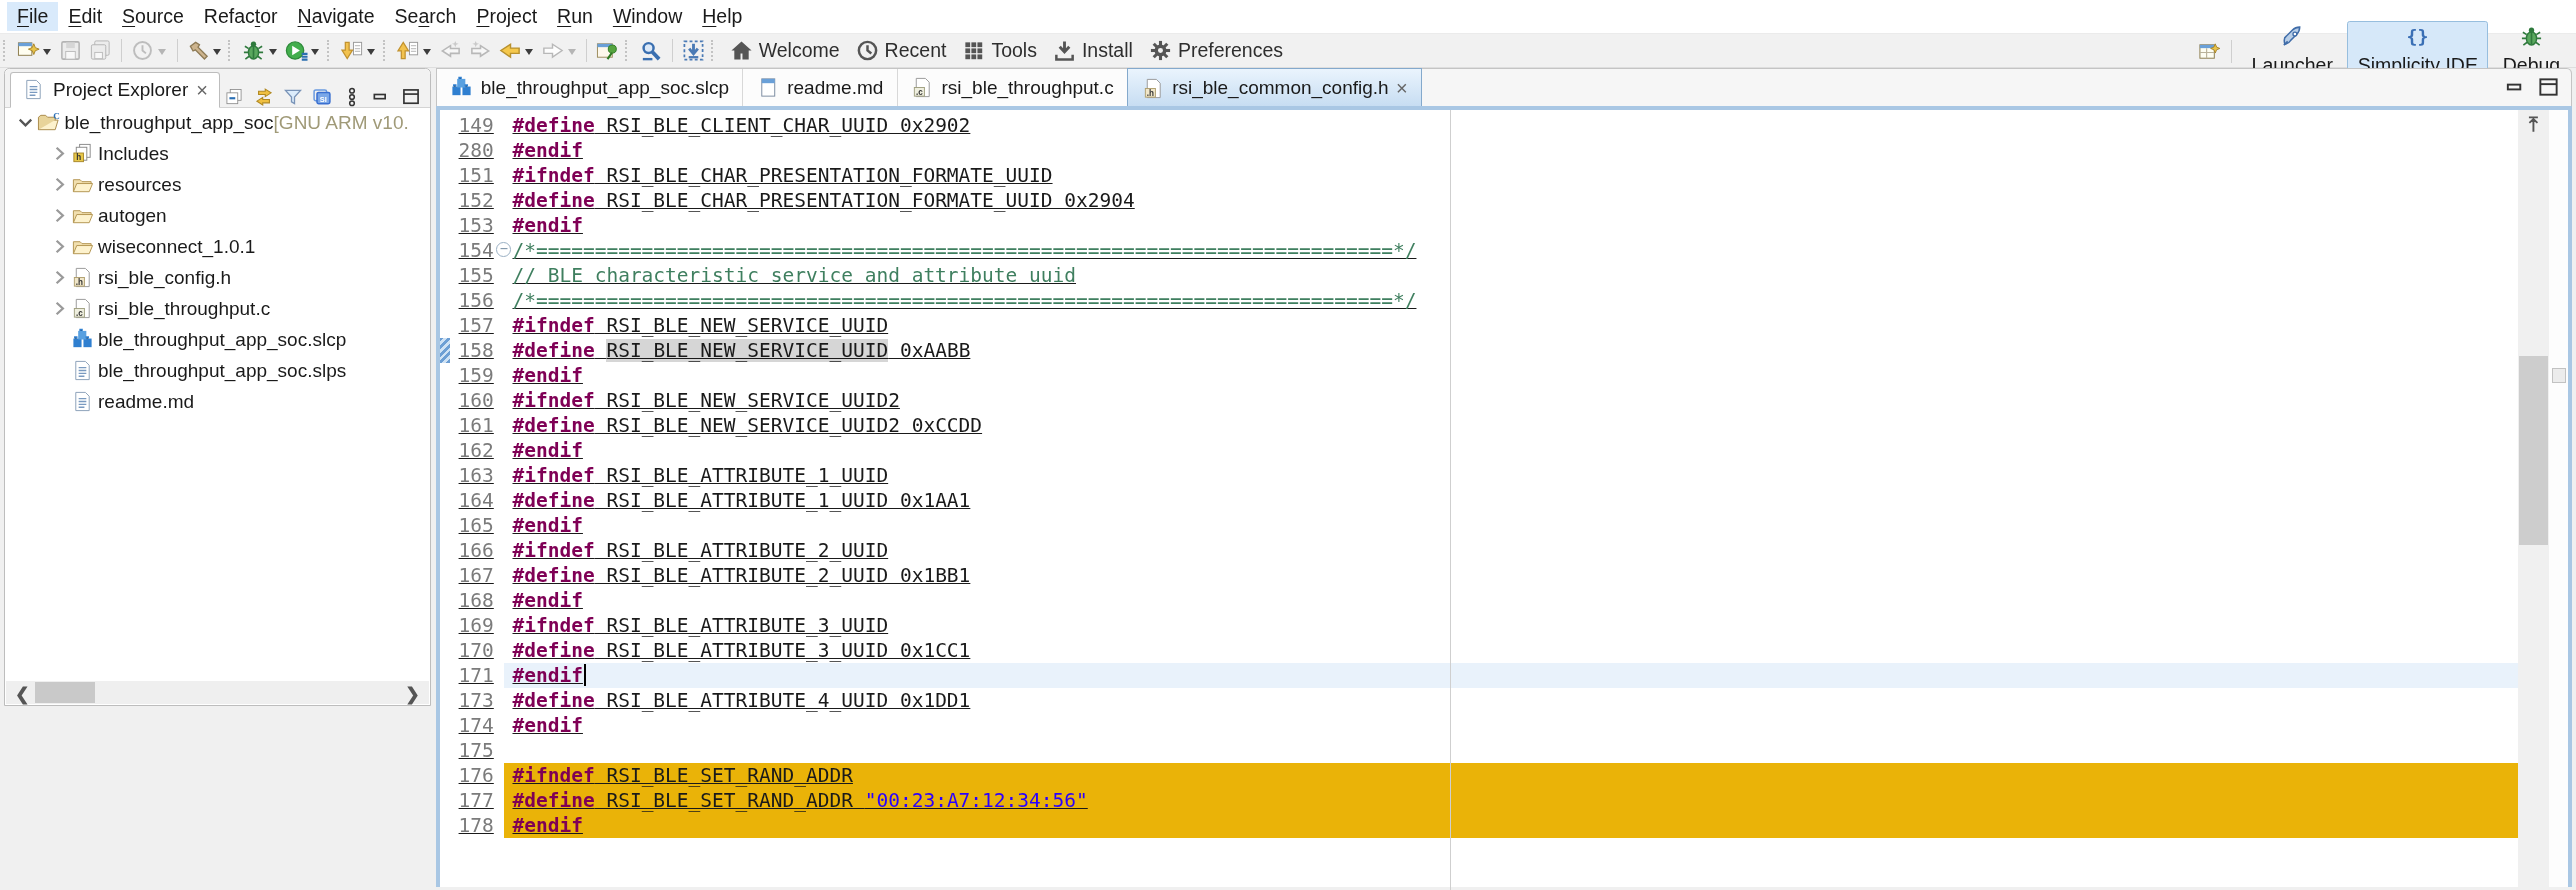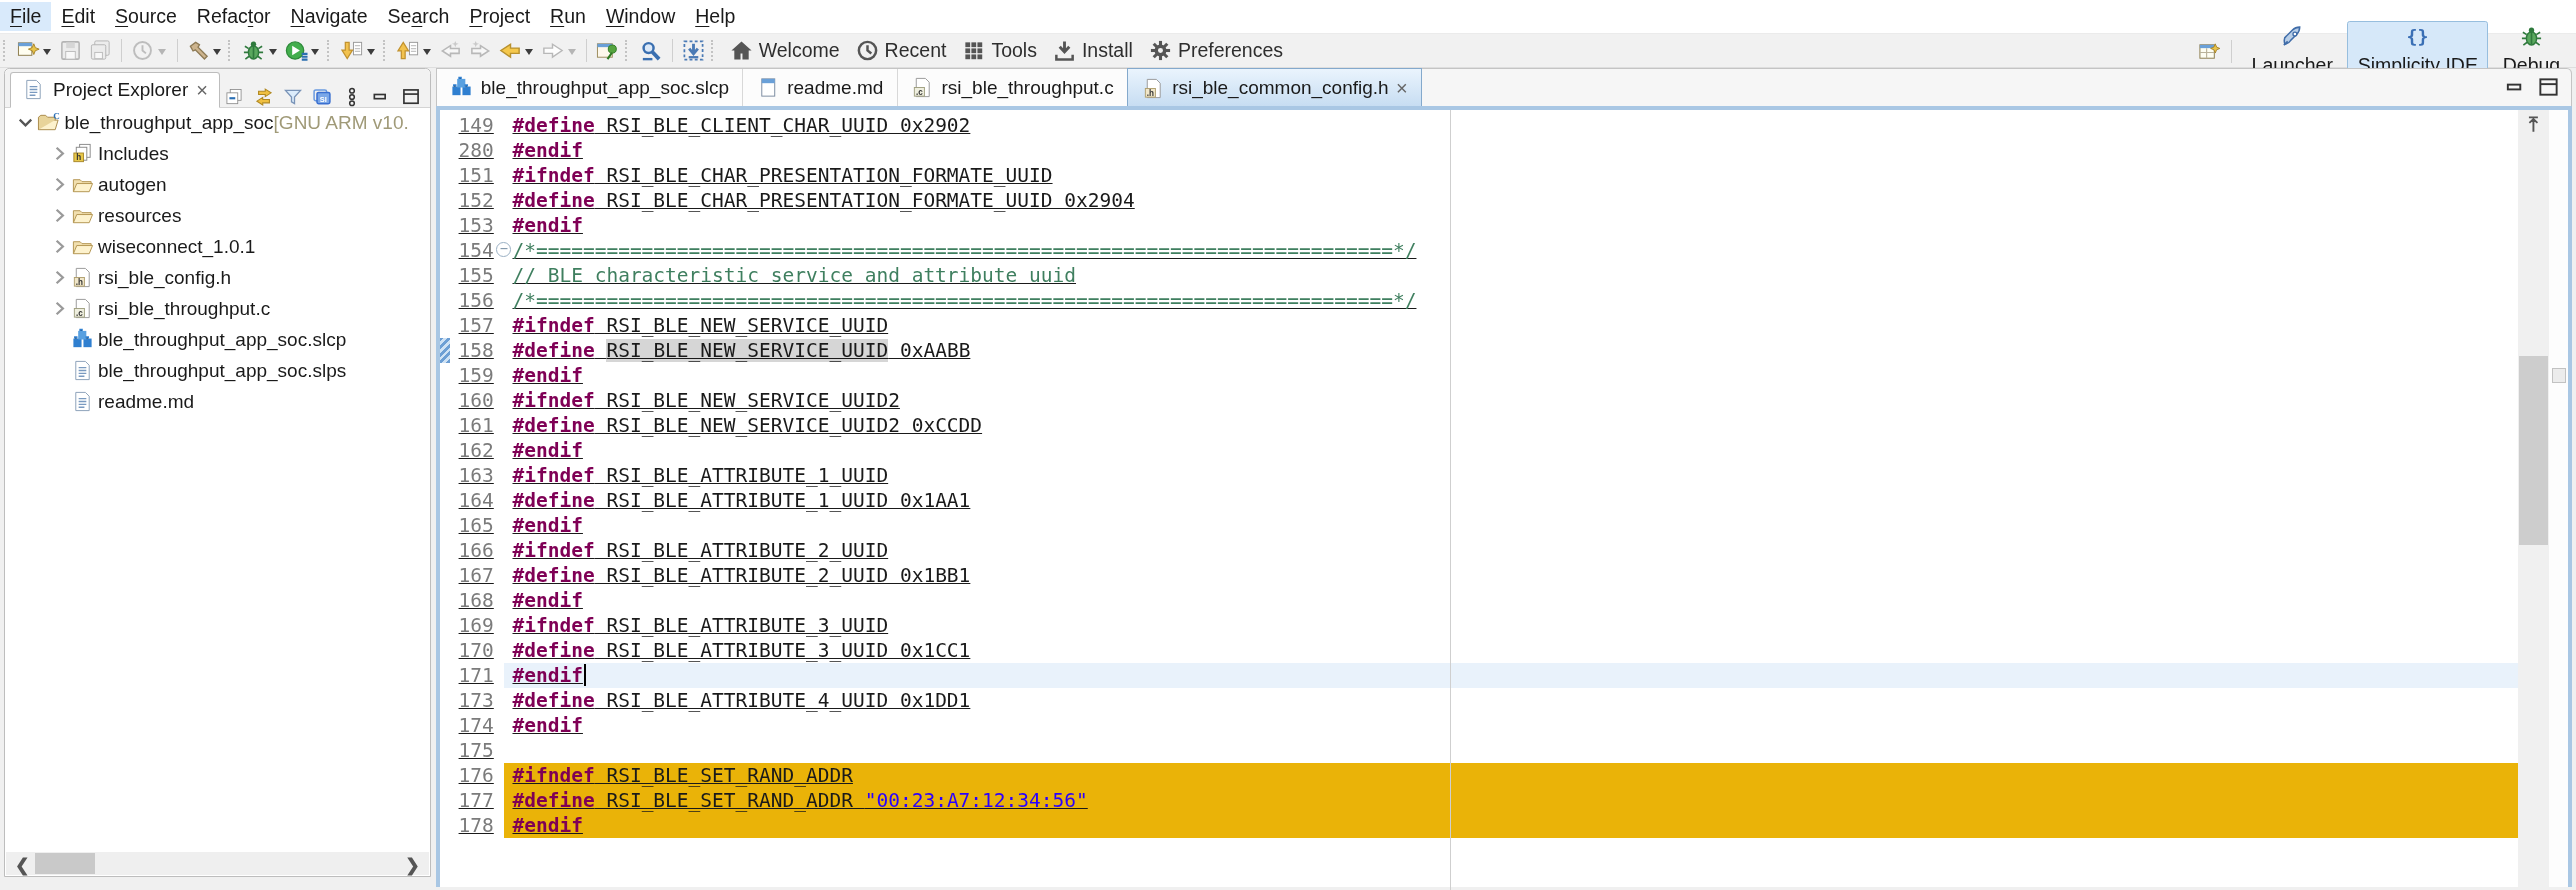--- a/index.html
+++ b/index.html
@@ -1,41 +1,41 @@
 <!DOCTYPE html>
 <html style="font-size:10.7px"><head>
 <meta charset="utf-8">
 <style>
   html,body{margin:0;padding:0;}
   body{width:2576px;height:891px;position:relative;overflow:hidden;
        background:#f0f0f0;font-family:"Liberation Sans",sans-serif;color:#1a1a1a;}
   
   #menubar{position:absolute;left:0;top:0;width:100%;height:34px;background:#ffffff;
-           display:flex;align-items:center;padding-left:0;font-size:19.5px;border-bottom:0.7px solid #ebebeb;box-sizing:border-box;}
+           display:flex;align-items:center;padding-left:7px;font-size:19.5px;border-bottom:0.7px solid #ebebeb;box-sizing:border-box;}
   .menu-item{padding:3.4px 10px;white-space:nowrap;cursor:default;}
   .menu-item.hl{background:#d9eafb;}
   .menu-item u{text-underline-offset:2.7px;}
   
   #toolbar{position:absolute;left:0;top:34px;width:100%;height:34px;background:#f1f1f1;
            border-bottom:0.7px solid #dedede;display:flex;align-items:center;box-sizing:border-box;}
   .tbtn{display:flex;align-items:center;height:29.5px;padding:0 3.4px;border-radius:2.7px;}
   .tsep{width:0.7px;height:23px;background:#cfcfcf;margin:0 6px;flex:none;}
   .thandle{width:4px;height:21.5px;border-left:2px dotted #c3c3c3;margin:0 4.7px 0 2.7px;flex:none;}
   .dd{width:0;height:0;border:4.7px solid transparent;border-top:6px solid #3c3c3c;margin:6.7px 1.3px 0 3.4px;}
   .dd.dis{border-top-color:#b5b5b5;}
   .icon{display:inline-flex;width:23px;height:23px;flex:none;}
   .icon svg{width:100%;height:100%;}
   .qbtn{display:flex;align-items:center;gap:6px;font-size:19.5px;color:#2e2e2e;padding:0 8px;height:29.5px;}
   #persp{position:absolute;right:5.4px;top:34px;height:34px;display:flex;align-items:center;}
   .persp{display:flex;align-items:center;gap:6.7px;font-size:19.5px;padding:2.7px 9.4px;border:0.7px solid transparent;border-radius:2.7px;margin-left:4px;white-space:nowrap;flex-direction:column;}
   .persp.active{background:#d6e8f9;border-color:#97bede;}
   
   .hdr-icons{display:flex;align-items:center;gap:9.4px;margin-left:auto;padding-right:9.4px;}
   
-  #explorer{position:absolute;left:4px;top:68px;width:427px;height:809px;background:#ffffff;
+  #explorer{position:absolute;left:4px;top:68px;width:427px;height:638px;background:#ffffff;
             border:0.7px solid #bdbdbd;border-radius:5.4px 5.4px 0 0;box-sizing:border-box;}
   #explorer .hdr{height:38px;background:#f2f2f2;border-bottom:0.7px solid #d4d4d4;display:flex;align-items:flex-end;border-radius:5.4px 5.4px 0 0;}
   .ptab{background:#fff;border:0.7px solid #bdbdbd;border-bottom:1.3px solid #fff;border-radius:3.4px 3.4px 0 0;height:34px;
         margin-left:5.4px;margin-bottom:-0.7px;display:flex;align-items:center;gap:8px;padding:0 10.7px;font-size:19px;}
   .closex{font-size:20px;color:#666;line-height:1;}
   #tree{position:absolute;top:38px;left:0;right:0;bottom:24px;overflow:hidden;font-size:19px;}
   .trow{display:flex;align-items:center;height:31px;white-space:nowrap;}
   .trow .arr{width:23px;height:23px;flex:none;display:inline-flex;}
   .trow .lbl{margin-left:4px;}
   .trow .sfx{color:#a09a78;}
@@ -447,35 +447,35 @@
           <svg viewBox="0 0 24 24" xmlns="http://www.w3.org/2000/svg">
             <path d="M9 6l6.5 6L9 18" stroke="#9a9a9a" stroke-width="2.4" fill="none"></path>
           </svg>
         </span>
         <span class="icon">
           <svg viewBox="0 0 24 24" xmlns="http://www.w3.org/2000/svg">
             <path d="M2.5 19.5V7h7l2 2h9.5v2" fill="#f1dfae" stroke="#b39450"></path>
             <path d="M2.5 19.5l3.5-8.5h16.5l-3.5 8.5z" fill="#fdf2cd" stroke="#b39450"></path>
           </svg>
         </span>
-        <span class="lbl">autogen</span>
+        <span class="lbl">resources</span>
       </div>
       <div class="trow" style="padding-left: 43px;">
         <span class="arr">
           <svg viewBox="0 0 24 24" xmlns="http://www.w3.org/2000/svg">
             <path d="M9 6l6.5 6L9 18" stroke="#9a9a9a" stroke-width="2.4" fill="none"></path>
           </svg>
         </span>
         <span class="icon">
           <svg viewBox="0 0 24 24" xmlns="http://www.w3.org/2000/svg">
             <path d="M2.5 19.5V7h7l2 2h9.5v2" fill="#f1dfae" stroke="#b39450"></path>
             <path d="M2.5 19.5l3.5-8.5h16.5l-3.5 8.5z" fill="#fdf2cd" stroke="#b39450"></path>
           </svg>
         </span>
-        <span class="lbl">resources</span>
+        <span class="lbl">autogen</span>
       </div>
       <div class="trow" style="padding-left: 43px;">
         <span class="arr">
           <svg viewBox="0 0 24 24" xmlns="http://www.w3.org/2000/svg">
             <path d="M9 6l6.5 6L9 18" stroke="#9a9a9a" stroke-width="2.4" fill="none"></path>
           </svg>
         </span>
         <span class="icon">
           <svg viewBox="0 0 24 24" xmlns="http://www.w3.org/2000/svg">
             <path d="M2.5 19.5V7h7l2 2h9.5v2" fill="#f1dfae" stroke="#b39450"></path>

